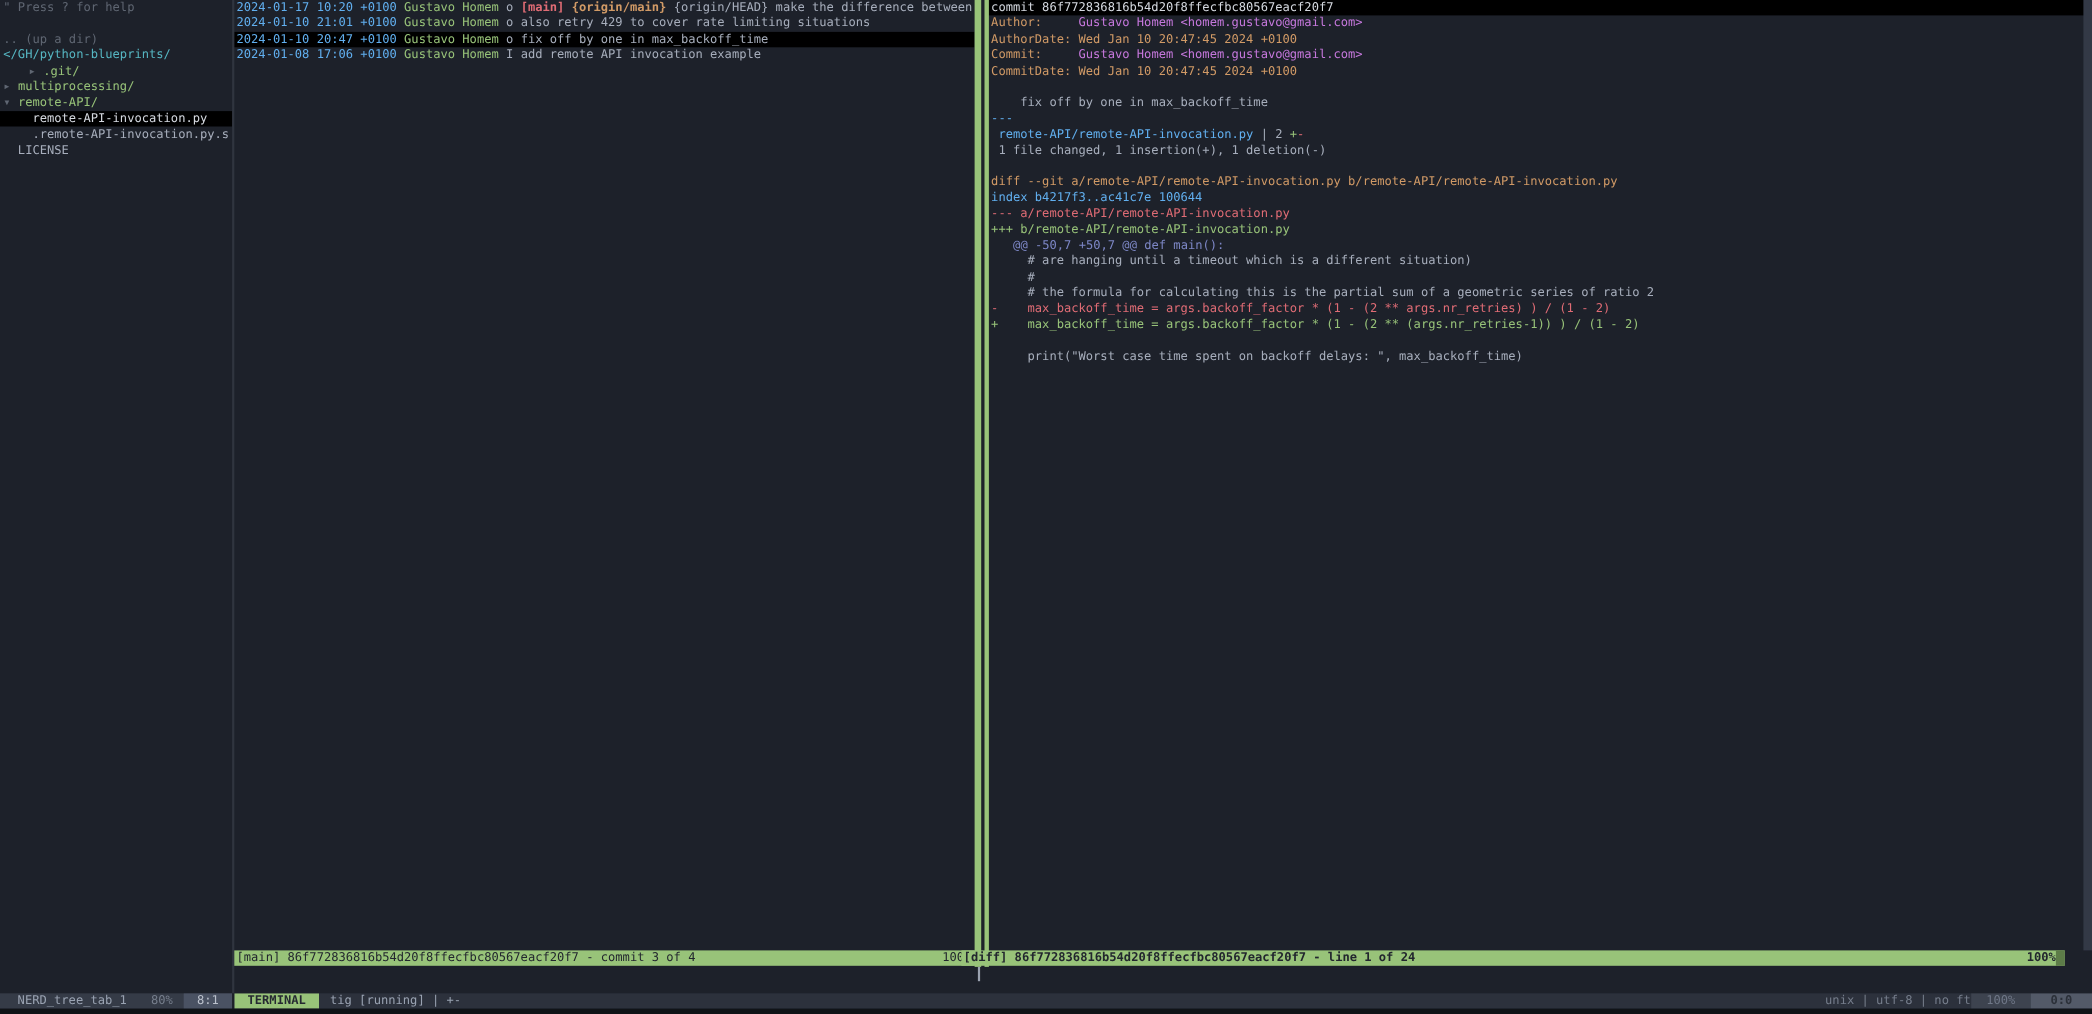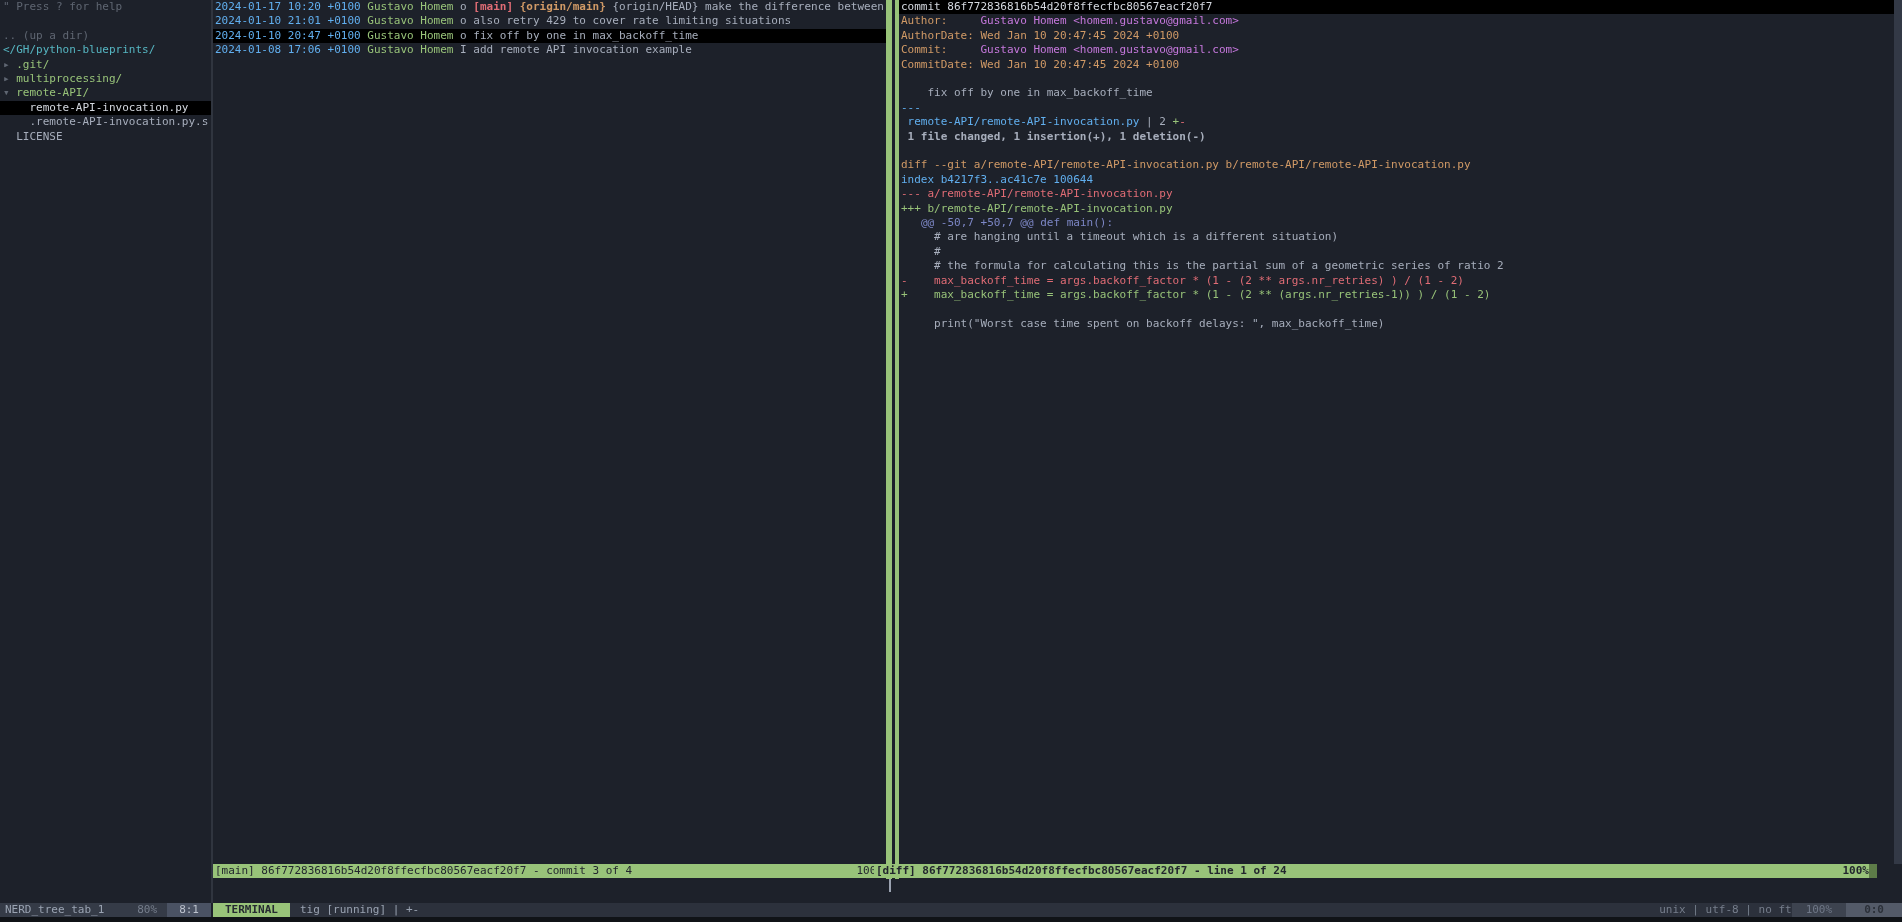--- a/index.html
+++ b/index.html
@@ -26,21 +26,21 @@
     position:absolute;top:864px;height:14.4px;background:#98c379;color:#22262e;
     white-space:pre;display:flex;justify-content:space-between;padding:0 3px 0 2px;
     box-sizing:border-box;
   }
   #status-main{left:213px;width:673px;}
   #status-diff{left:874px;width:1003px;font-weight:bold;}
   #status-diff .st-endcell{position:absolute;right:0;top:0;width:8px;height:14.4px;background:#5d7c48;}
   #status-diff .st-pct{margin-right:5px;}
   .statusline{position:absolute;top:903px;height:14px;display:flex;align-items:center;white-space:pre;overflow:hidden;}
   #statusline-left{left:0;width:211px;background:#353b47;}
-  .sl-name{padding-left:5px;color:#9aa3b2;}
+  .sl-name{padding-left:16px;color:#9aa3b2;}
   .sl-fill{flex:1;}
   .sl-pct{color:#767e8c;padding-right:10px;}
   .sl-pos{background:#4a5263;color:#bcc2cd;padding:0 12px;height:14px;display:flex;align-items:center;}
   #statusline-right{left:213px;width:1689px;background:#2c313c;}
   .sl-mode{background:#98c379;color:#262a32;font-weight:bold;padding:0 12px;height:14px;display:flex;align-items:center;}
   .sl-title{color:#9aa3b2;padding-left:10px;}
   .sl-info{color:#767e8c;}
   .sl-pct2{background:#3d434f;color:#6f7787;padding:0 14px;height:14px;display:flex;align-items:center;}
   .sl-pos2{background:#535a68;color:#2b3039;padding:0 18px;height:14px;display:flex;align-items:center;font-weight:bold;}
   #cmdline{position:absolute;left:0;top:917px;width:1902px;height:5px;background:#101317;}
@@ -49,21 +49,21 @@
 </head>
 <body>
 
 <div id="screen">
 
   <div id="nerdtree" class="pane">
       <div class="trow" style="top: 0px;"><span style="color: rgb(95, 102, 114);">" Press ? for help</span></div>
       <div class="trow" style="top: 14.4px;"></div>
       <div class="trow" style="top: 28.8px;"><span style="color: rgb(95, 102, 114);">.. (up a dir)</span></div>
       <div class="trow" style="top: 43.2px;"><span style="color: rgb(86, 182, 194);">&lt;/GH/python-blueprints/</span></div>
-      <div class="trow" style="top: 57.6px;"><span style="color: rgb(95, 102, 114);">▸ </span><span style="color: rgb(152, 195, 121);">.git/</span></div>
+      <div class="trow" style="top: 57.6px; margin-left: 23px;"><span style="color: rgb(95, 102, 114);">▸ </span><span style="color: rgb(152, 195, 121);">.git/</span></div>
       <div class="trow" style="top: 72px;"><span style="color: rgb(95, 102, 114);">▸ </span><span style="color: rgb(152, 195, 121);">multiprocessing/</span></div>
       <div class="trow" style="top: 86.4px;"><span style="color: rgb(95, 102, 114);">▾ </span><span style="color: rgb(152, 195, 121);">remote-API/</span></div>
       <div class="trow sel" style="top: 100.8px;"><span style="color: rgb(213, 217, 224);">    remote-API-invocation.py</span></div>
       <div class="trow" style="top: 115.2px;"><span style="color: rgb(167, 174, 188);">    .remote-API-invocation.py.s</span></div>
       <div class="trow" style="top: 129.6px;"><span style="color: rgb(167, 174, 188);">  LICENSE</span></div>
     </div>
 
   <div id="vsep"></div>
 
   <div id="tig-main" class="pane">
@@ -80,21 +80,21 @@
   <div id="tig-diff" class="pane">
       <div class="trow sel" style="top: 0px;"><span style="color: rgb(213, 217, 224);">commit 86f772836816b54d20f8ffecfbc80567eacf20f7</span></div>
       <div class="trow" style="top: 14.4px;"><span style="color: rgb(209, 154, 102);">Author:     </span><span style="color: rgb(198, 120, 221);">Gustavo Homem &lt;homem.gustavo@gmail.com&gt;</span></div>
       <div class="trow" style="top: 28.8px;"><span style="color: rgb(209, 154, 102);">AuthorDate: Wed Jan 10 20:47:45 2024 +0100</span></div>
       <div class="trow" style="top: 43.2px;"><span style="color: rgb(209, 154, 102);">Commit:     </span><span style="color: rgb(198, 120, 221);">Gustavo Homem &lt;homem.gustavo@gmail.com&gt;</span></div>
       <div class="trow" style="top: 57.6px;"><span style="color: rgb(209, 154, 102);">CommitDate: Wed Jan 10 20:47:45 2024 +0100</span></div>
       <div class="trow" style="top: 72px;"></div>
       <div class="trow" style="top: 86.4px;"><span style="color: rgb(167, 174, 188);">    fix off by one in max_backoff_time</span></div>
       <div class="trow" style="top: 100.8px;"><span style="color: rgb(97, 175, 239);">---</span></div>
       <div class="trow" style="top: 115.2px;"><span style="color: rgb(97, 175, 239);"> remote-API/remote-API-invocation.py</span><span style="color: rgb(167, 174, 188);"> | 2 </span><span style="color: rgb(152, 195, 121);">+</span><span style="color: rgb(224, 108, 117);">-</span></div>
-      <div class="trow" style="top: 129.6px;"><span style="color: rgb(167, 174, 188); font-weight: bold;"> 1 file changed, 1 insertion(+), 1 deletion(-)</span></div>
+      <div class="trow" style="top: 129.6px;"><span style="color: rgb(167, 174, 188);"> 1 file changed, 1 insertion(+), 1 deletion(-)</span></div>
       <div class="trow" style="top: 144px;"></div>
       <div class="trow" style="top: 158.4px;"><span style="color: rgb(209, 154, 102);">diff --git a/remote-API/remote-API-invocation.py b/remote-API/remote-API-invocation.py</span></div>
       <div class="trow" style="top: 172.8px;"><span style="color: rgb(97, 175, 239);">index b4217f3..ac41c7e 100644</span></div>
       <div class="trow" style="top: 187.2px;"><span style="color: rgb(224, 108, 117);">--- a/remote-API/remote-API-invocation.py</span></div>
       <div class="trow" style="top: 201.6px;"><span style="color: rgb(152, 195, 121);">+++ b/remote-API/remote-API-invocation.py</span></div>
       <div class="trow" style="top: 216px; padding-left: 22px;"><span style="color: rgb(125, 135, 198);">@@ -50,7 +50,7 @@ def main():</span></div>
       <div class="trow" style="top: 230.4px;"><span style="color: rgb(167, 174, 188);">     # are hanging until a timeout which is a different situation)</span></div>
       <div class="trow" style="top: 244.8px;"><span style="color: rgb(167, 174, 188);">     #</span></div>
       <div class="trow" style="top: 259.2px;"><span style="color: rgb(167, 174, 188);">     # the formula for calculating this is the partial sum of a geometric series of ratio 2</span></div>
       <div class="trow" style="top: 273.6px;"><span style="color: rgb(224, 108, 117);">-    max_backoff_time = args.backoff_factor * (1 - (2 ** args.nr_retries) ) / (1 - 2)</span></div>

